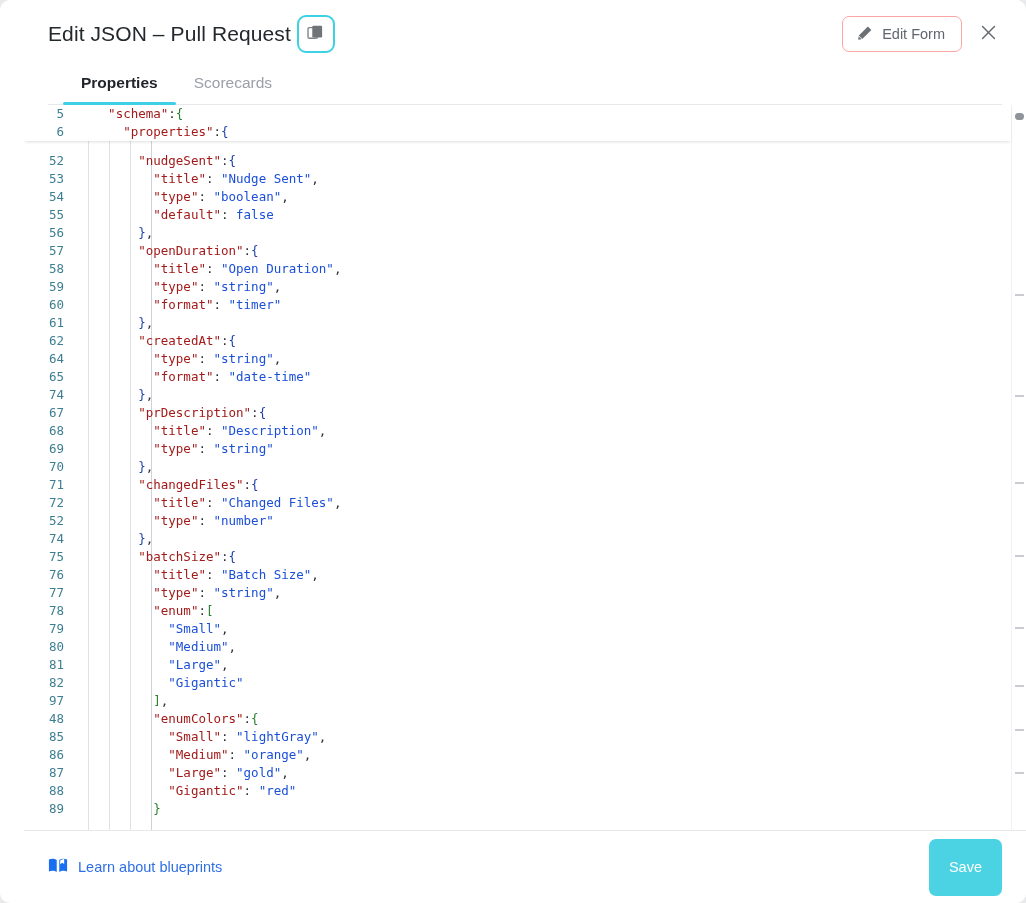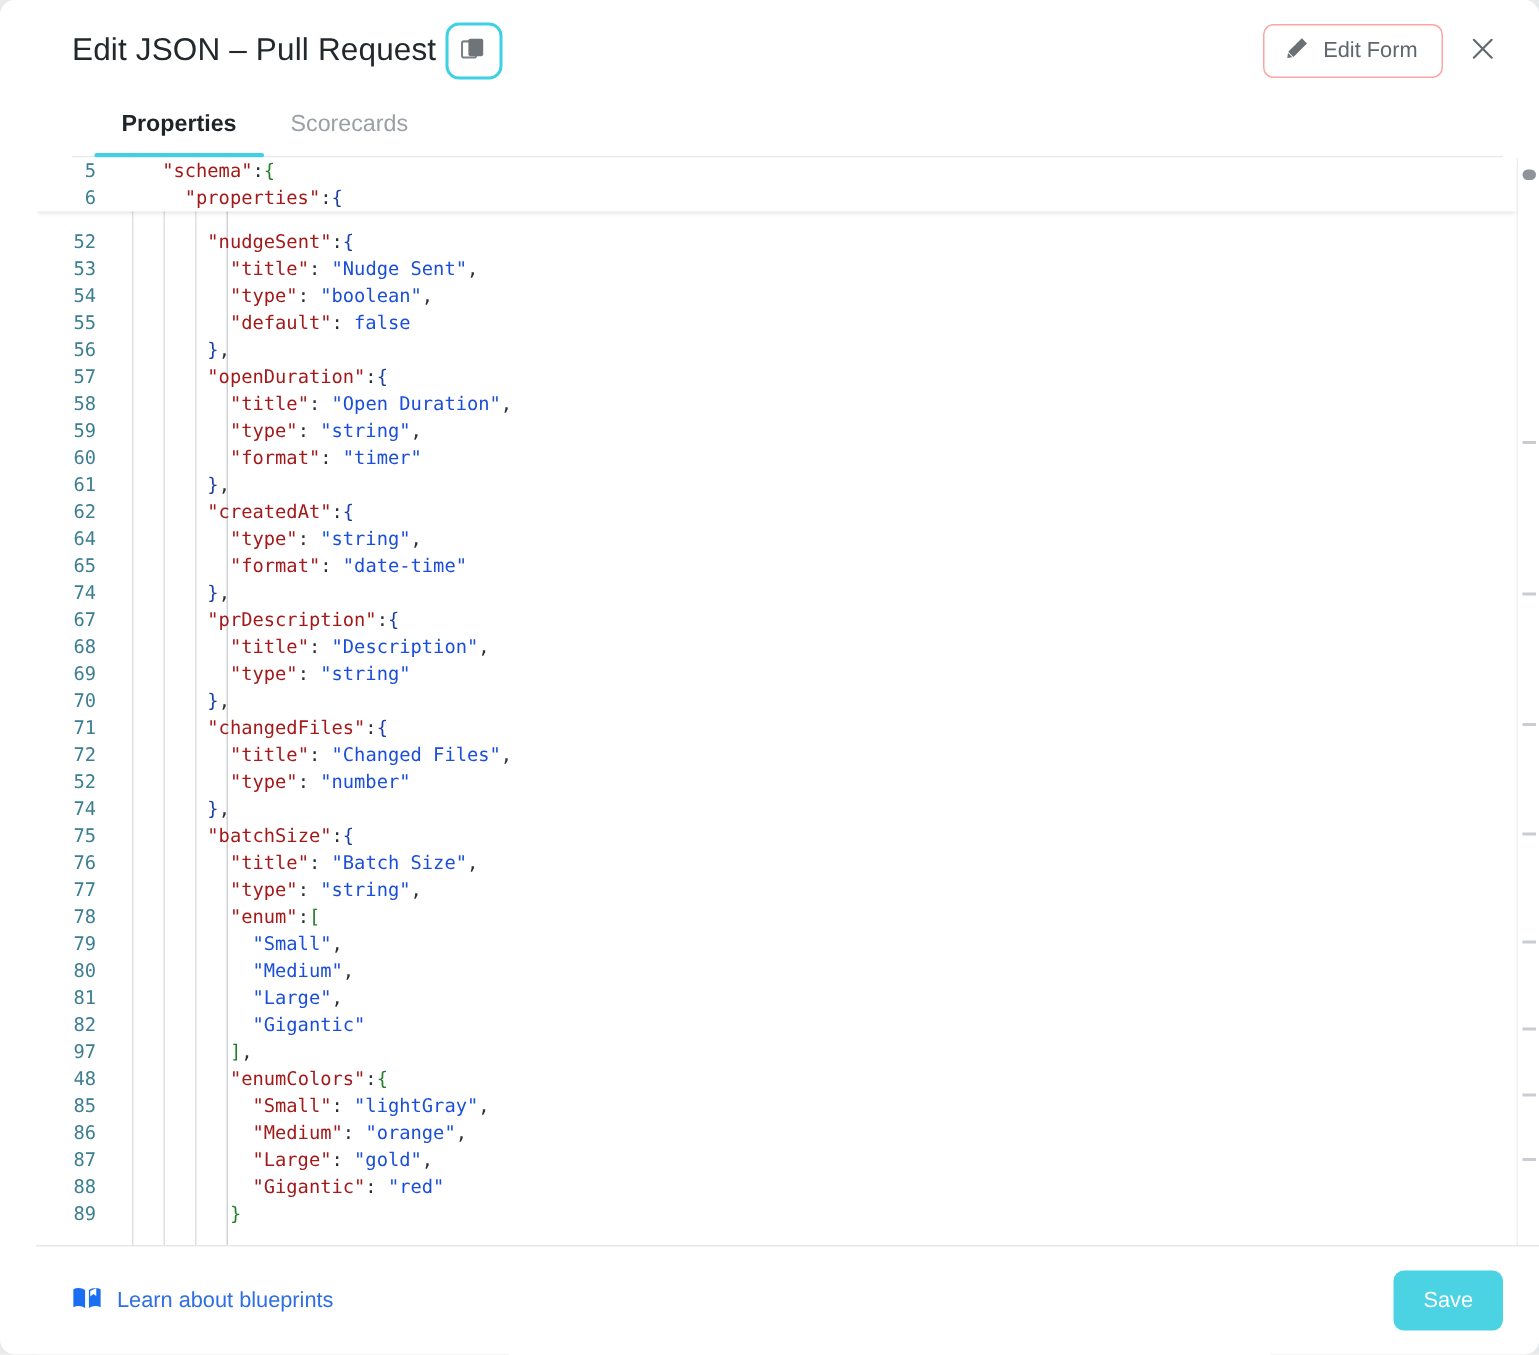--- a/index.html
+++ b/index.html
@@ -215,21 +215,21 @@
   .learn-link {
     display: flex; align-items: center; gap: 10px;
     color: #2f6fe4;
     font-size: 14.5px;
     text-decoration: none;
     cursor: pointer;
   }
   .save-btn {
     margin-left: auto;
     min-width: 62px;
-    height: 40px;
+    height: 57px;
     padding: 0 20px;
     border: none;
     border-radius: 7px;
     background: #4bd3e3;
     color: #ffffff;
     font-size: 14.5px;
     font-family: "Liberation Sans", sans-serif;
     cursor: pointer;
   }
 </style>

